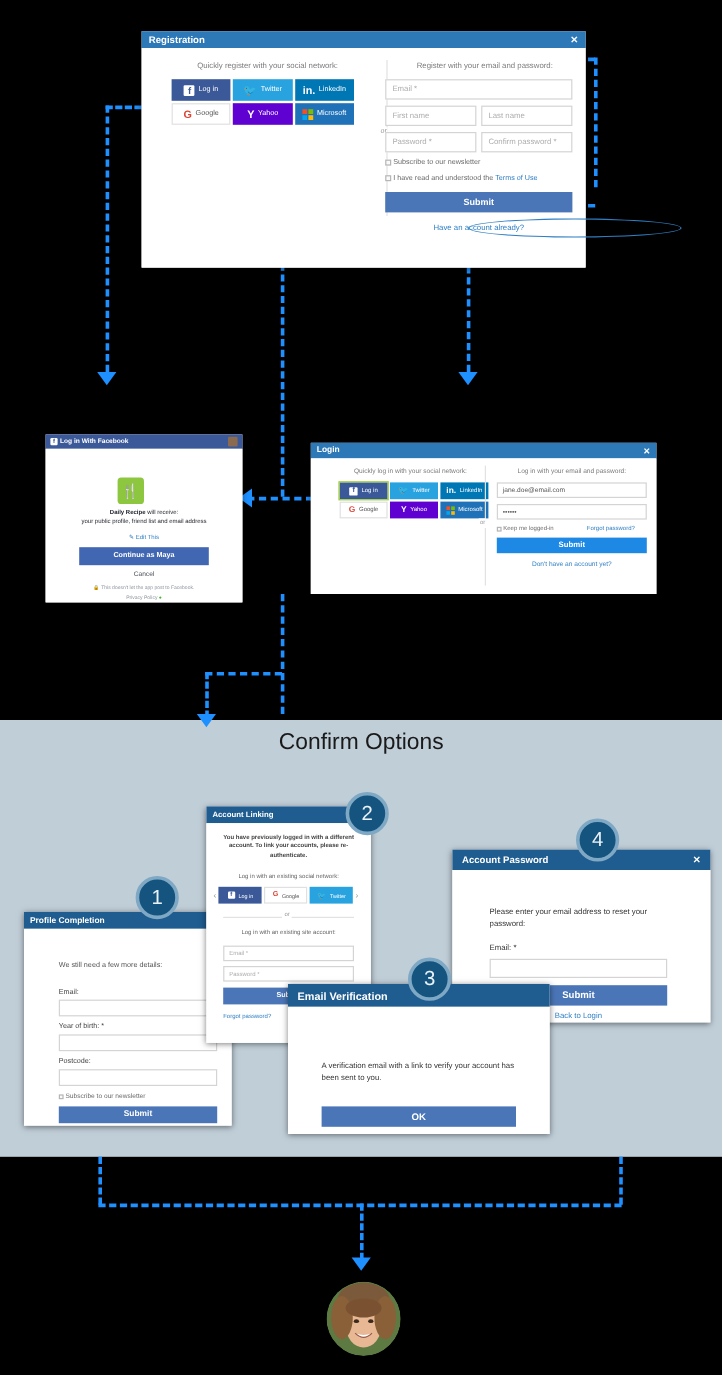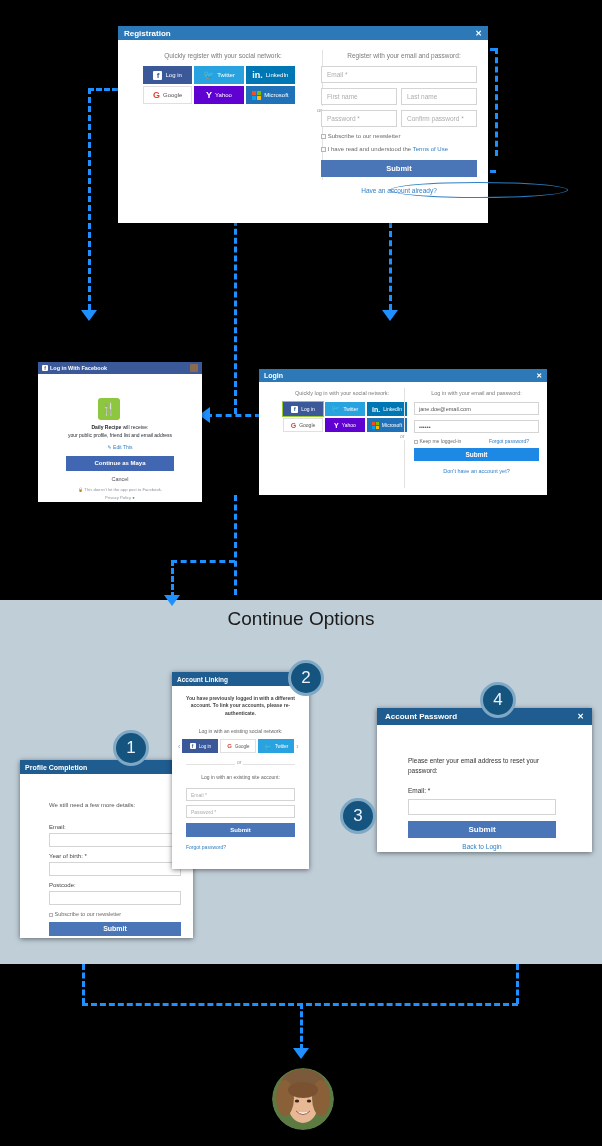--- a/index.html
+++ b/index.html
@@ -54,21 +54,21 @@
   
   .avatar { position:absolute; border-radius:50%; overflow:hidden; }
   .ellipse { position:absolute; border:1px solid #2f7fc4; border-radius:50%; }
 </style>
 </head>
 <body>
 
 <div class="stage">
 
   <div class="band" style="top:600px;height:364px;"></div>
-  <div class="band-title" style="position:absolute;top:606px;left:0;width:602px;height:26px;line-height:26px;">Continue Options</div>
+  <div class="band-title" style="position:absolute;top:606px;left:0;width:602px;height:26px;line-height:26px;">Confirm Options</div>
 
   <div class="dash-h" style="left:88px;top:88px;width:38px;"></div>
   <div class="dash-v" style="left:88px;top:88px;height:222px;"></div>
   <div class="arr arr-d" style="left:81px;top:310px;"></div>
 
   <div class="dash-h" style="left:234px;top:139px;width:104px;"></div>
   <div class="dash-v" style="left:234px;top:139px;height:275px;"></div>
   <div class="dash-h" style="left:206px;top:414px;width:55px;"></div>
   <div class="arr arr-l" style="left:199px;top:407px;"></div>
 
@@ -297,20 +297,29 @@
 
       <div style="position:absolute;left:12px;top:88px;width:113px;text-align:center;font-size:5px;color:#666;">Log in with an existing site account:</div>
       <div class="field" style="position:absolute;left:14px;top:102px;width:109px;height:13px;padding-left:4px;font-size:5px;">Email *</div>
       <div class="field" style="position:absolute;left:14px;top:119px;width:109px;height:13px;padding-left:4px;font-size:5px;">Password *</div>
       <div class="btn-primary" style="position:absolute;left:14px;top:137px;width:109px;height:14px;line-height:14px;font-size:6px;">Submit</div>
       <div class="link" style="position:absolute;left:14px;top:158px;font-size:5px;">Forgot password?</div>
     </div>
   </div>
   <div class="badge" style="left:288px;top:660px;width:36px;height:36px;">2</div>
 
+  <div class="dlg" style="left:240px;top:820px;width:218px;height:125px;z-index:30;">
+    <div class="dlg-bar bar-dark" style="height:19px;padding:0 8px;font-size:9px;">
+      <span>Email Verification</span>
+    </div>
+    <div class="dlg-body" style="height:106px;position:relative;">
+      <div style="position:absolute;left:28px;top:45px;width:170px;font-size:6.5px;color:#333;line-height:1.5;">A verification email with a link to verify your account has been sent to you.</div>
+      <div class="btn-primary" style="position:absolute;left:28px;top:83px;width:162px;height:17px;line-height:17px;font-size:8px;">OK</div>
+    </div>
+  </div>
   <div class="badge" style="left:340px;top:798px;width:36px;height:36px;">3</div>
 
   <div class="dlg" style="left:377px;top:708px;width:215px;height:144px;z-index:25;">
     <div class="dlg-bar bar-dark" style="height:17px;padding:0 8px;font-size:8px;">
       <span>Account Password</span>
       <span style="font-size:8px;">✕</span>
     </div>
     <div class="dlg-body" style="height:127px;position:relative;">
       <div style="position:absolute;left:31px;top:31px;width:155px;font-size:6.5px;color:#333;line-height:1.5;">Please enter your email address to reset your password:</div>
       <div style="position:absolute;left:31px;top:62px;font-size:6.5px;color:#333;">Email: *</div>

